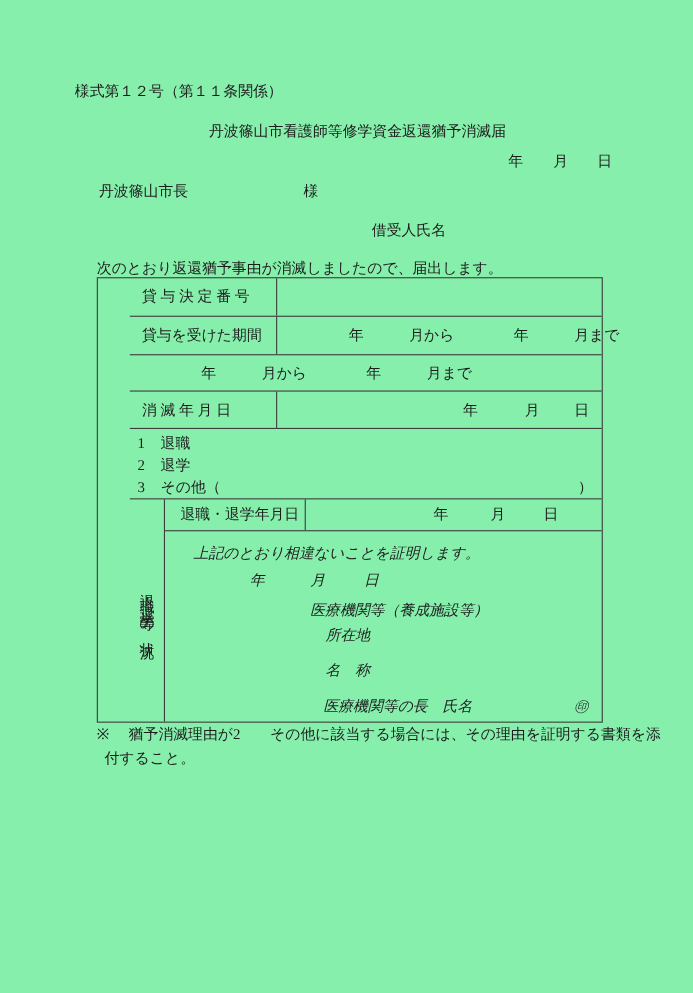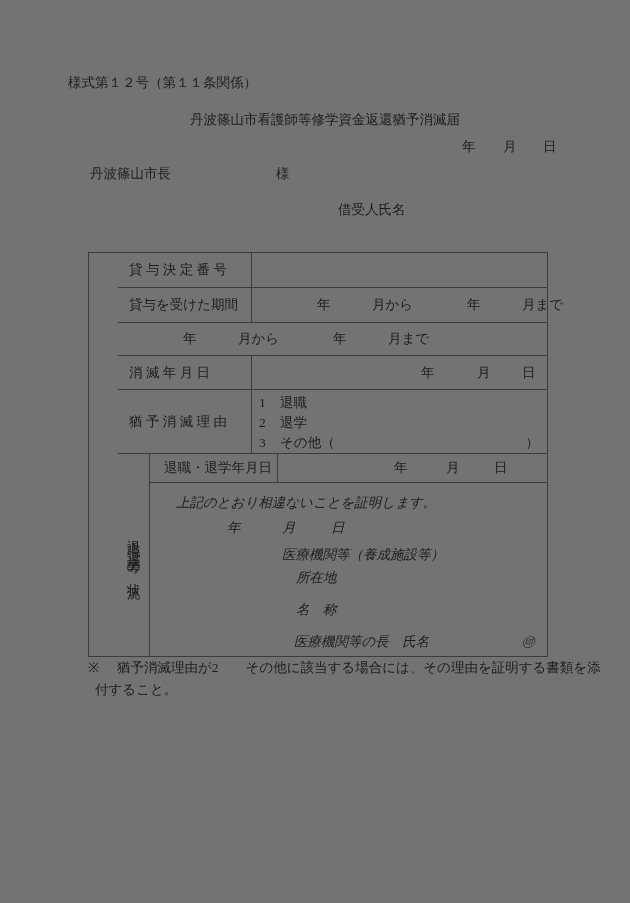--- a/index.html
+++ b/index.html
@@ -1,20 +1,20 @@
 <!DOCTYPE html>
 <html><head>
 <meta charset="utf-8">
 <style>
   html,body{margin:0;padding:0;background:#e8e8e8;}
   .page{
     position:relative;
     width:630px;height:903px;
     margin:0 auto;
-    background:#737373;
+    background:#86efac;
     color:#1c1c1c;
     font-family:"Liberation Serif","DejaVu Serif",serif;
     font-size:13.5px;
     line-height:1;
     overflow:hidden;
   }
   .abs{position:absolute;white-space:nowrap;}
 
   
   .form-table{
@@ -75,20 +75,21 @@
     <span class="abs" style="left:462px;top:140px">年</span>
     <span class="abs" style="left:503px;top:140px">月</span>
     <span class="abs" style="left:543px;top:140px">日</span>
   </div>
 
   <div class="abs" style="left:90px;top:167px">丹波篠山市長</div>
   <div class="abs" style="left:276px;top:167px">様</div>
 
   <div class="abs" style="left:338px;top:203px">借受人氏名</div>
 
+  <div class="abs" style="left:88px;top:237px">次のとおり返還猶予事由が消滅しましたので、届出します。</div>
 
   <div class="form-table">
 
     <div class="trow" style="height:35px">
       <div class="lbl">貸 与 決 定 番 号</div>
       <div class="val"></div>
     </div>
 
     <div class="trow" style="height:35px">
       <div class="lbl">貸与を受けた期間</div>
@@ -112,21 +113,20 @@
     <div class="trow" style="height:34px">
       <div class="lbl">消 滅 年 月 日</div>
       <div class="val">
         <span style="left:169px">年</span>
         <span style="left:225px">月</span>
         <span style="left:270px">日</span>
       </div>
     </div>
 
     <div class="trow" style="height:64px">
-      <div class="lbl">猶 予 消 滅 理 由</div>
       <div class="opts">
         <div class="opt">
           <span class="num">1</span>
           <span>退職</span>
         </div>
         <div class="opt">
           <span class="num">2</span>
           <span>退学</span>
         </div>
         <div class="opt">

